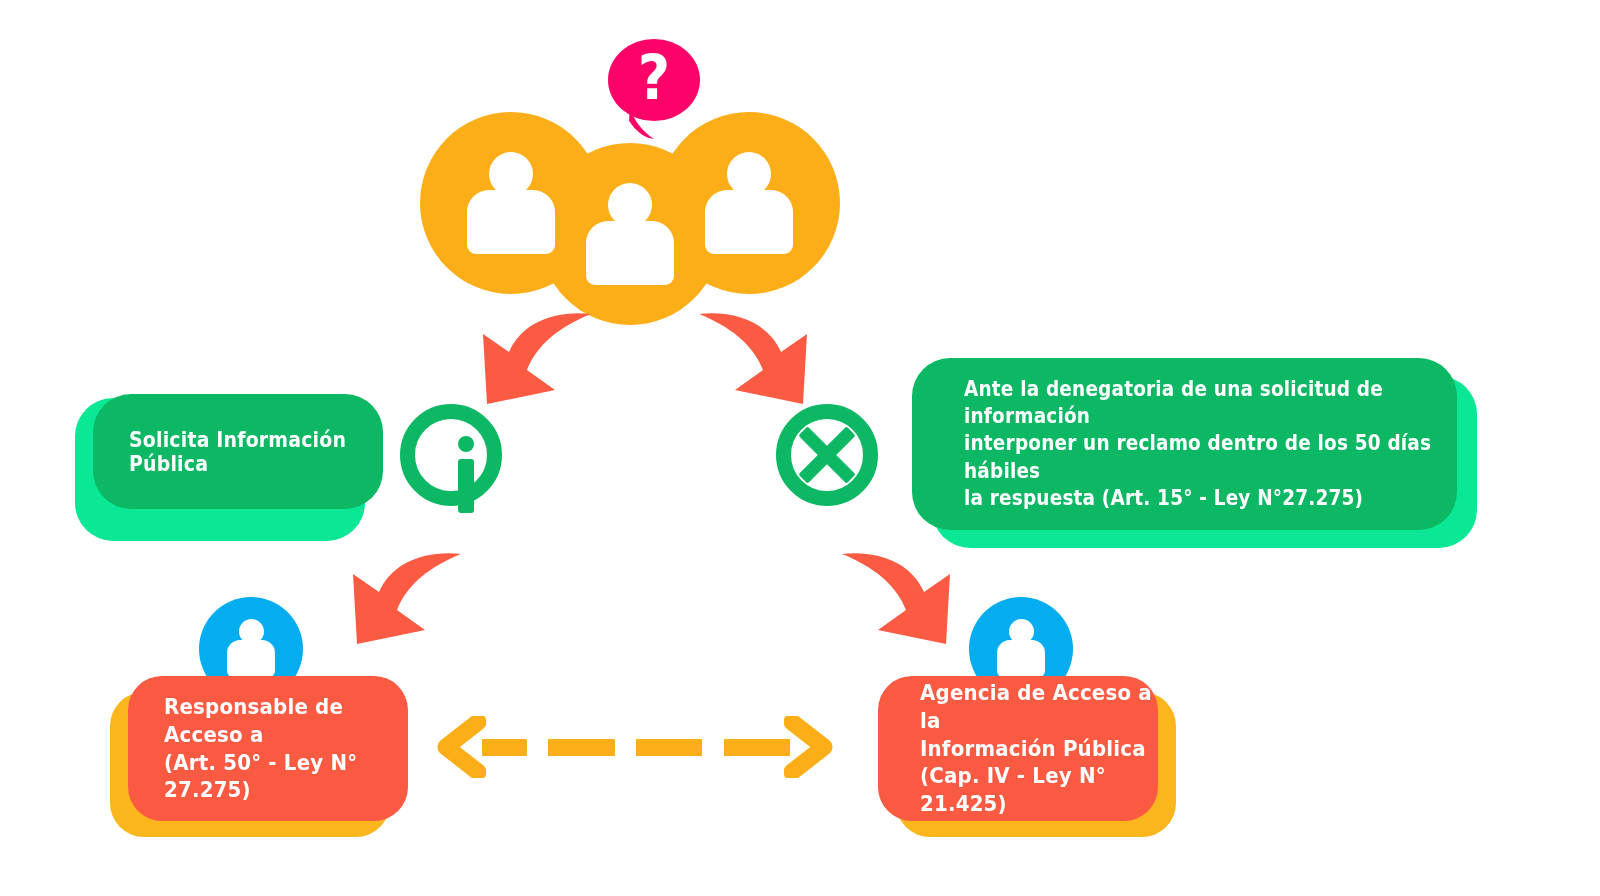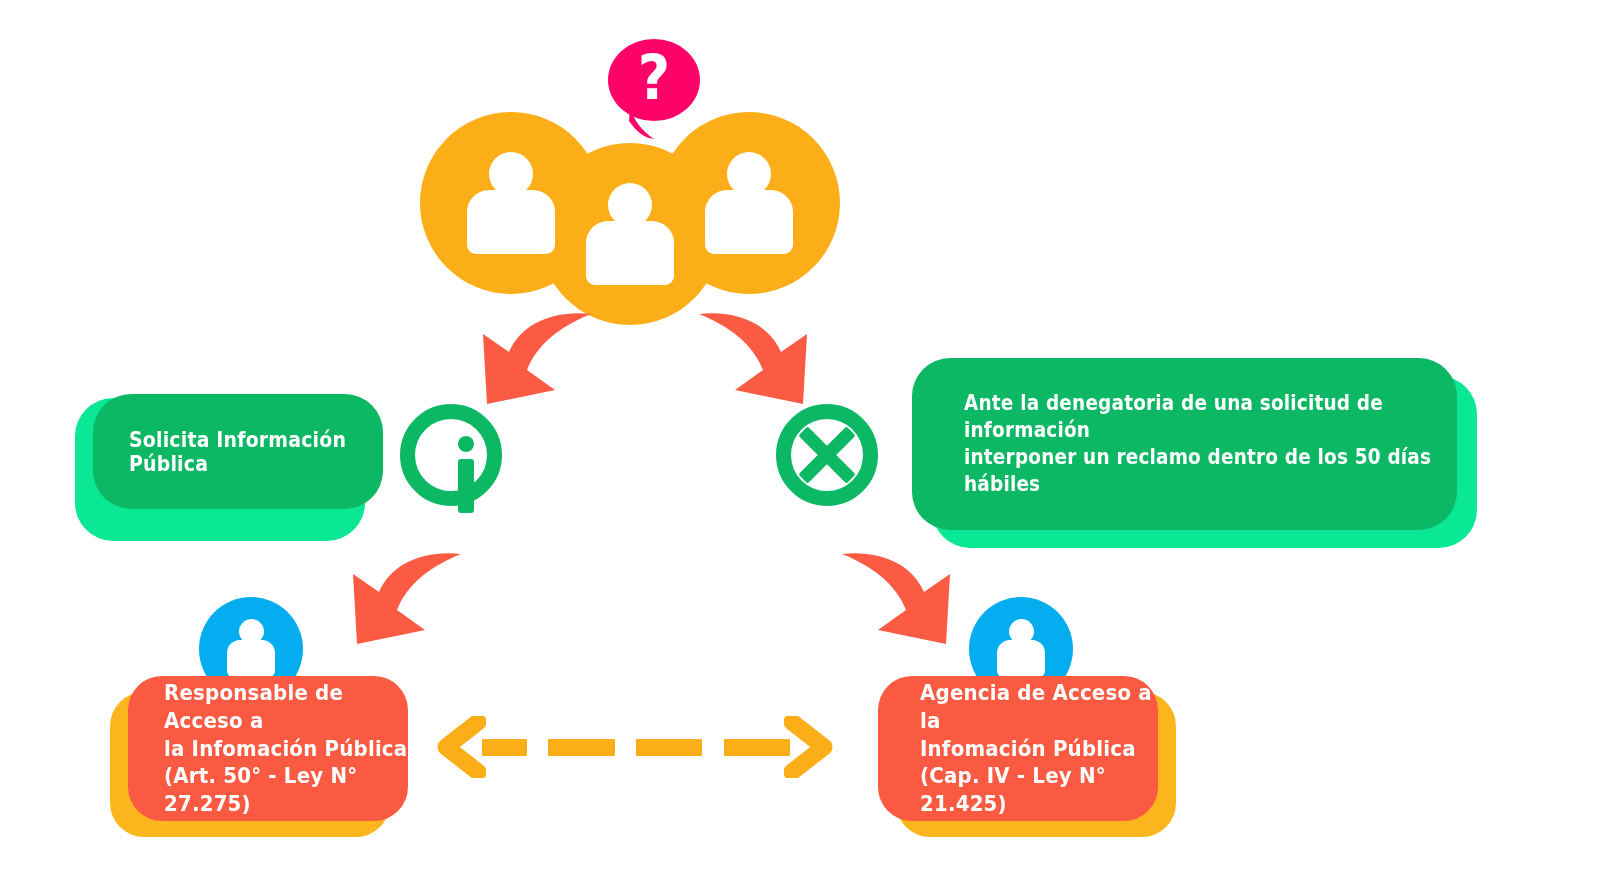--- a/index.html
+++ b/index.html
@@ -151,53 +151,53 @@
     <div class="xbar a"></div>
     <div class="xbar b"></div>
   </div>
 
   <div class="shadow green-sh" style="left:932px;top:376px;width:545px;height:172px;"></div>
 
   <div class="card green t-green-right" style="left:912px;top:358px;width:545px;height:172px;">
     <div class="txt">
       <div>Ante la denegatoria de una solicitud de información</div>
       <div>interponer un reclamo dentro de los 50 días hábiles</div>
+      <div>la respuesta (Art. 15° - Ley N°27.275)</div>
     </div>
   </div>
 
   <div class="shadow orange-sh" style="left:110px;top:692px;width:280px;height:145px;"></div>
 
   <div class="circle blue" style="left:199px;top:597px;width:104px;height:104px;">
     <div class="person" style="left:28px;top:22px;width:48px;height:58px;">
       <div class="head" style="left:12px;top:0px;width:25px;height:25px;"></div>
       <div class="body" style="left:0px;top:21px;width:48px;height:37px;border-radius:13px 13px 6px 6px;"></div>
     </div>
   </div>
 
   <div class="card red t-red" style="left:128px;top:676px;width:280px;height:145px;">
     <div class="txt">
       <div>Responsable de Acceso a</div>
-      <div>la Infomación Pública</div>
       <div>(Art. 50° - Ley N° 27.275)</div>
     </div>
   </div>
 
   <div class="shadow orange-sh" style="left:896px;top:692px;width:280px;height:145px;"></div>
 
   <div class="circle blue" style="left:969px;top:597px;width:104px;height:104px;">
     <div class="person" style="left:28px;top:22px;width:48px;height:58px;">
       <div class="head" style="left:12px;top:0px;width:25px;height:25px;"></div>
       <div class="body" style="left:0px;top:21px;width:48px;height:37px;border-radius:13px 13px 6px 6px;"></div>
     </div>
   </div>
 
   <div class="card red t-red-right" style="left:878px;top:676px;width:280px;height:145px;">
     <div class="txt">
       <div>Agencia de Acceso a la</div>
-      <div>Infomación Pública</div>
+      <div>Información Pública</div>
       <div>(Cap. IV - Ley N° 21.425)</div>
     </div>
   </div>
 
   <div class="dash-arrow" style="left:432px;top:716px;width:406px;height:62px;">
     <svg width="54" height="62" viewBox="0 0 54 62" style="flex:0 0 auto;">
       <path d="M46 6 L14 31 L46 56" fill="none" stroke="#FBAE17" stroke-width="17" stroke-linecap="round" stroke-linejoin="round"></path>
     </svg>
     <div class="dash-seg" style="width:46px;margin-left:-4px;"></div>
     <div class="dash-gap"></div>

